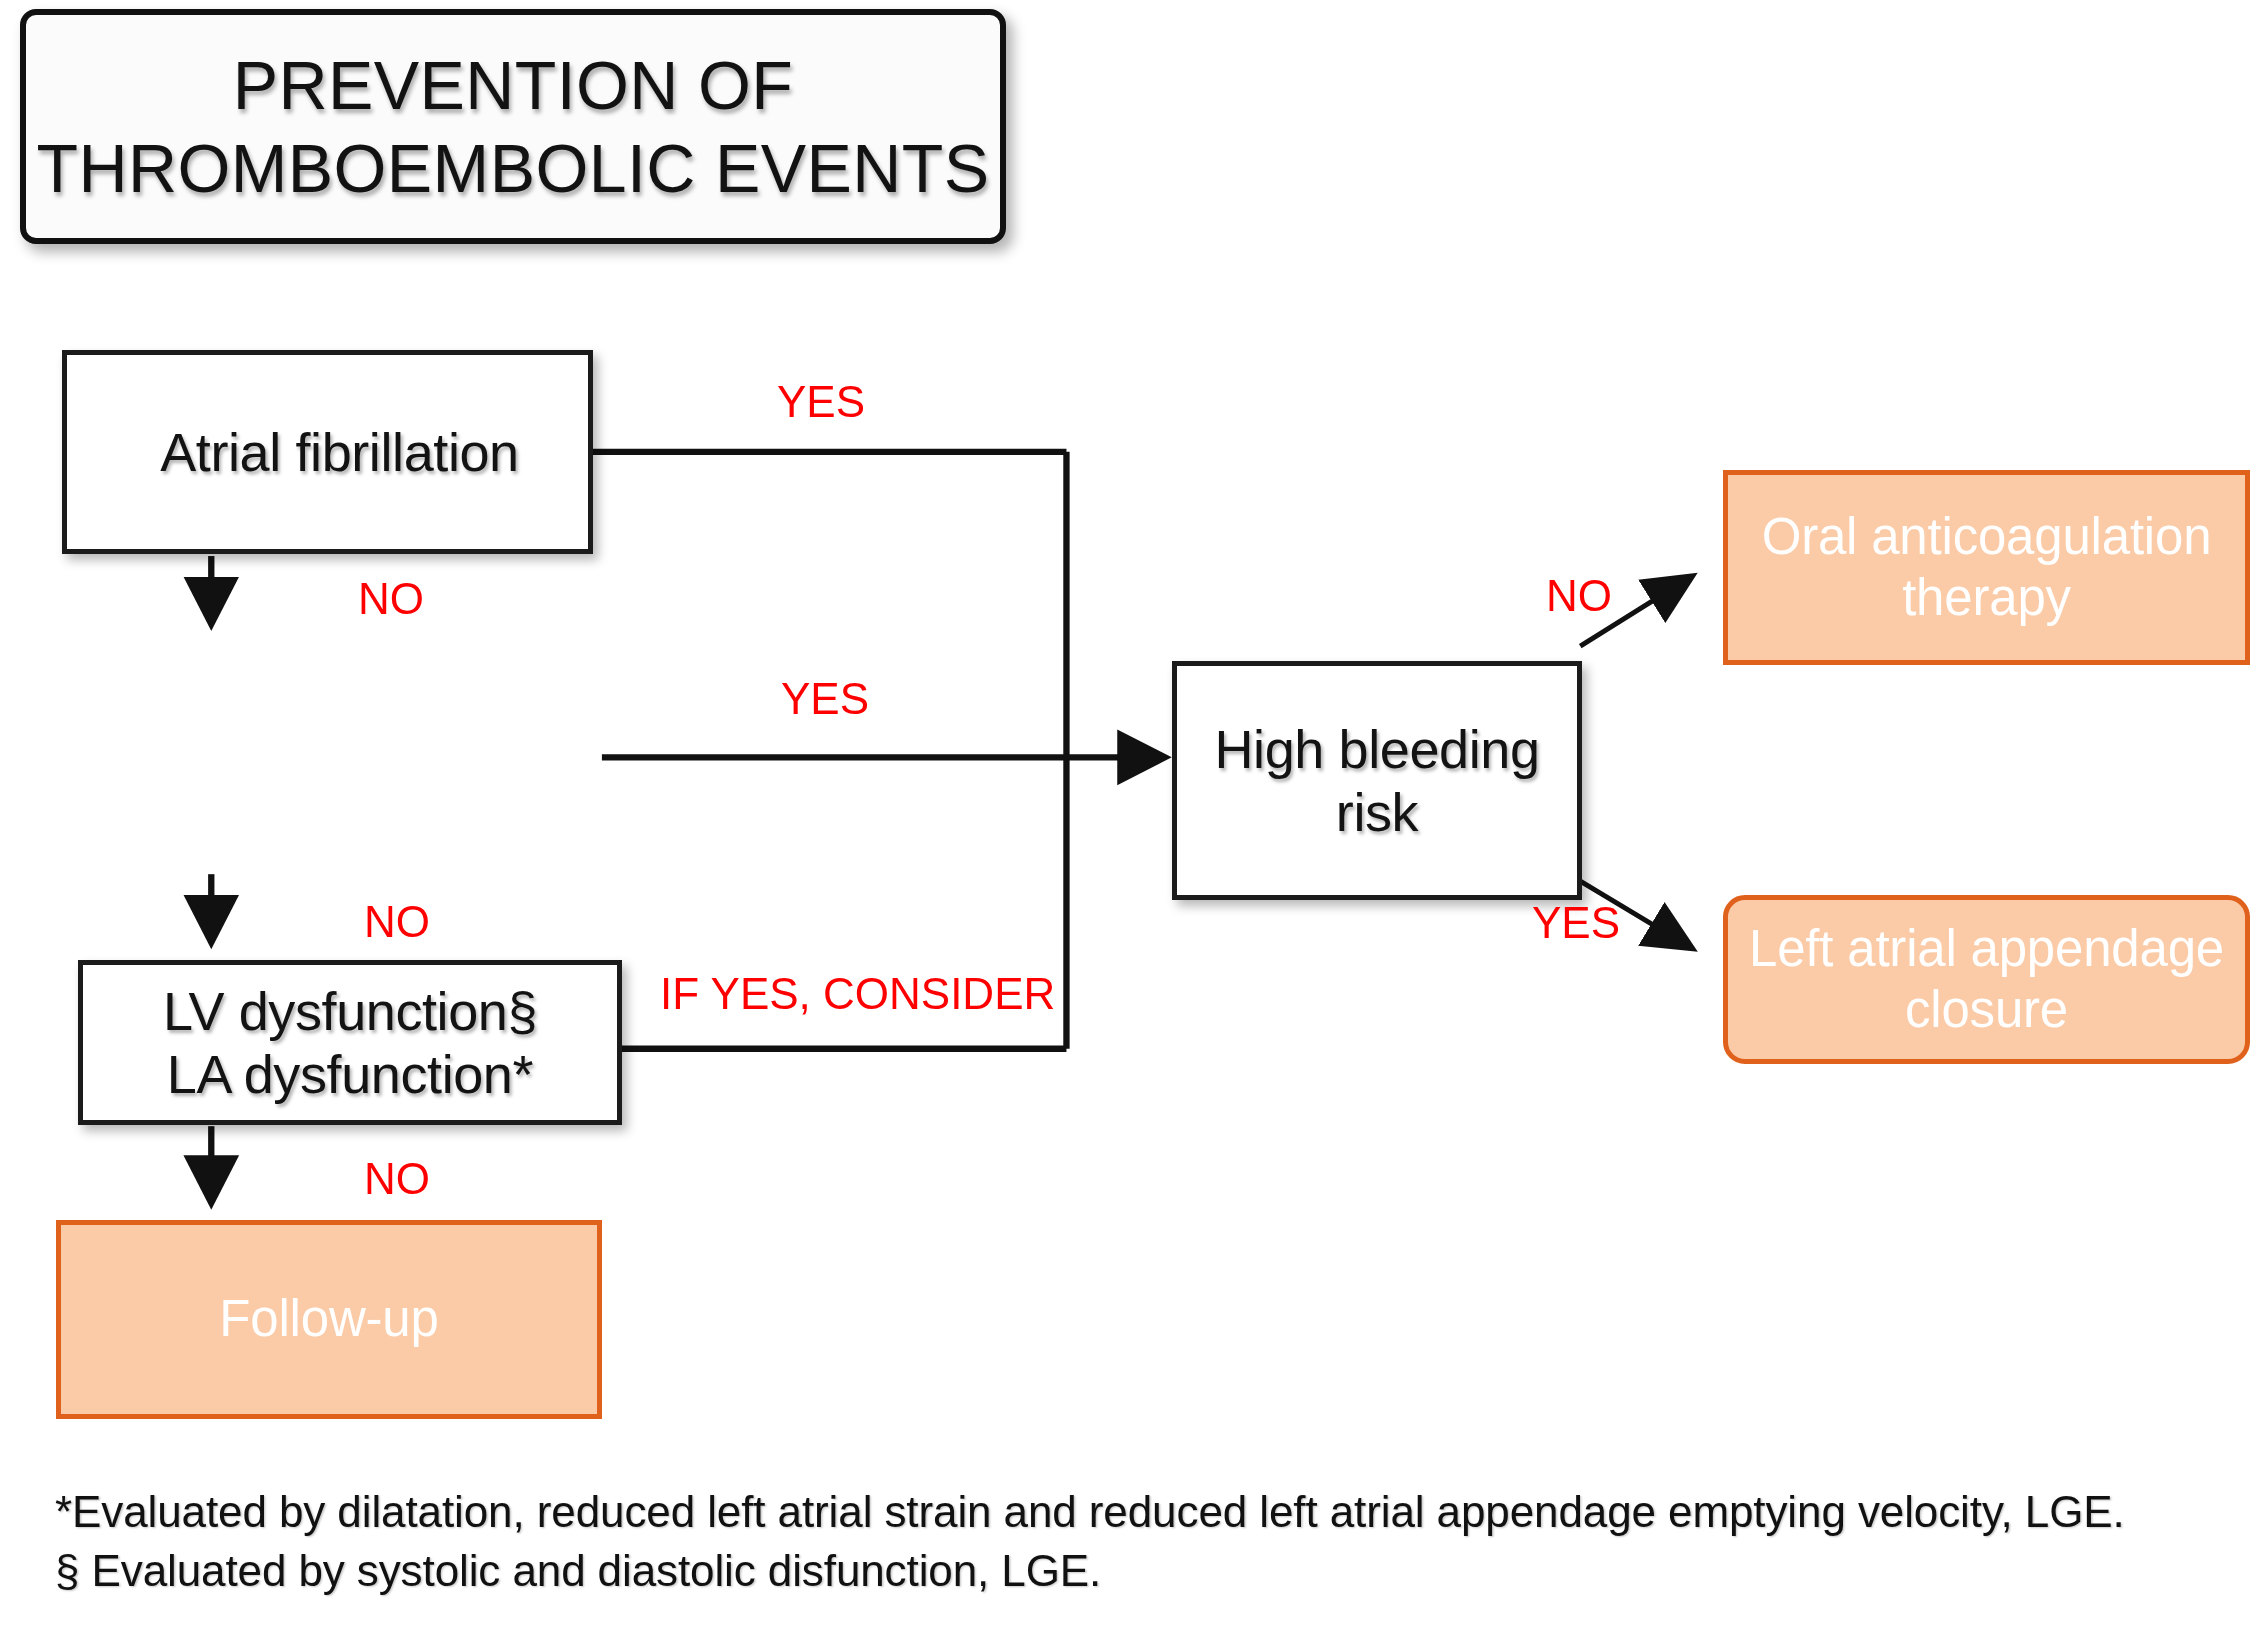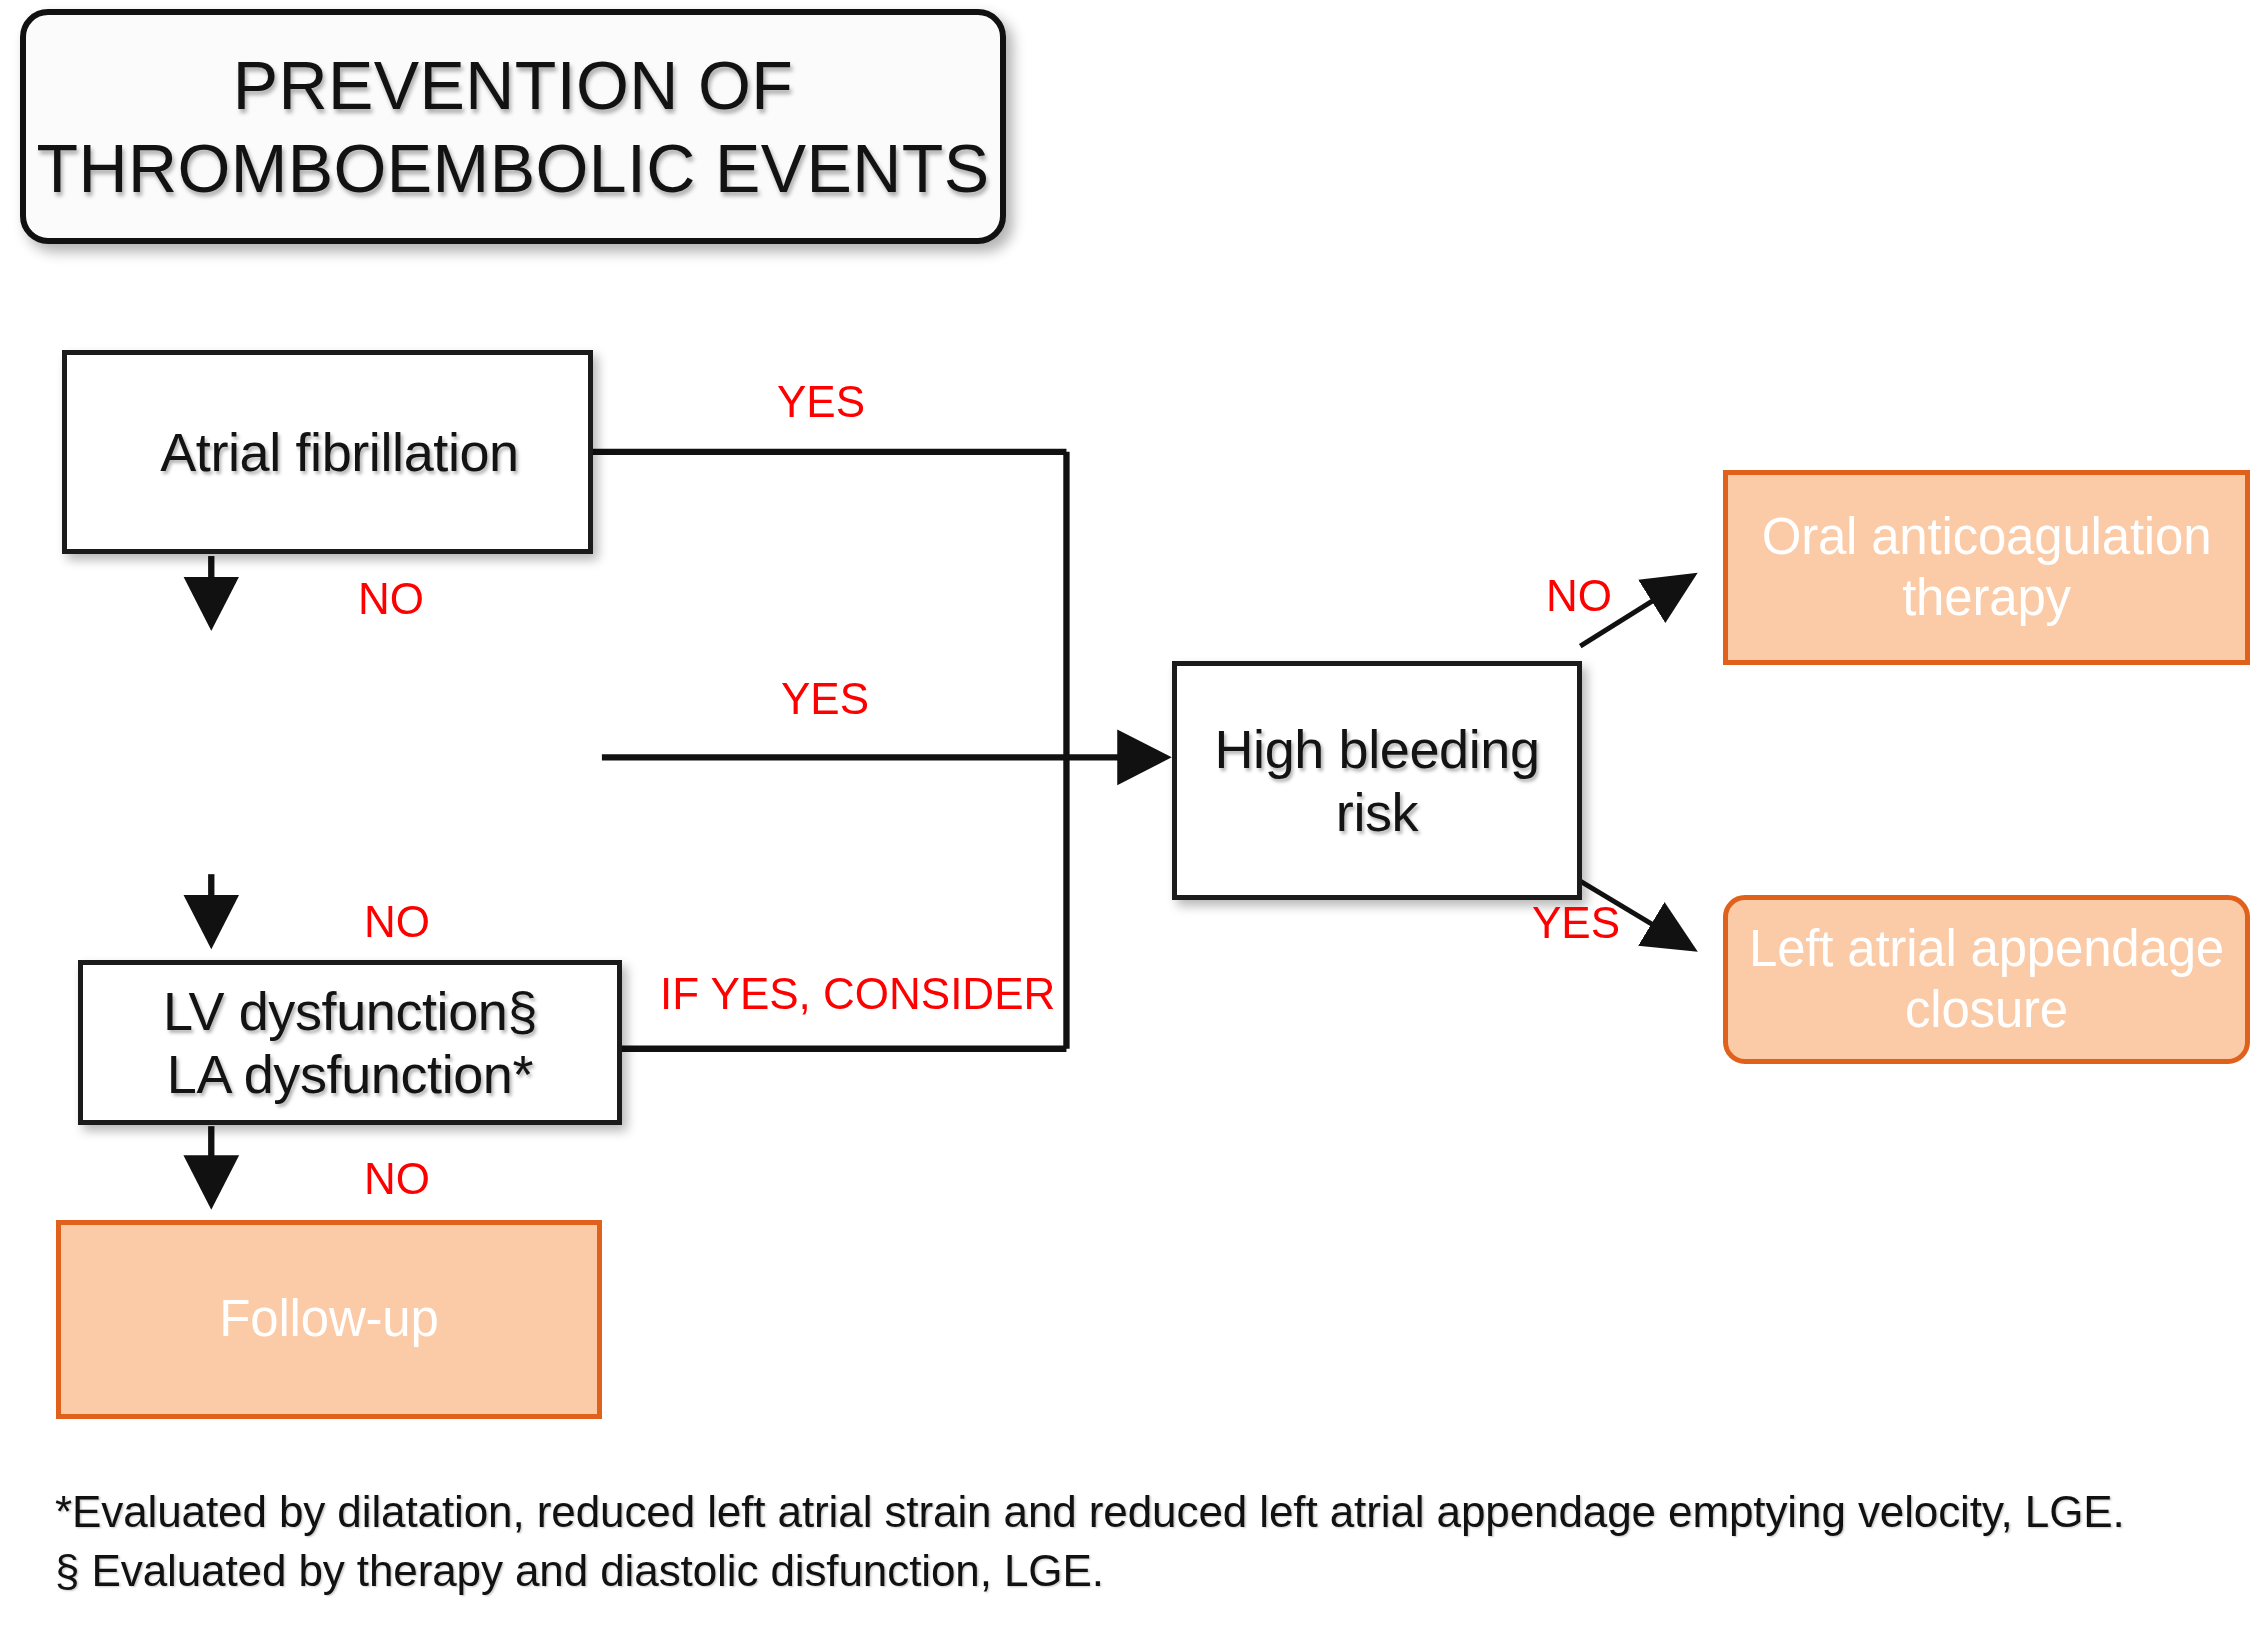--- a/index.html
+++ b/index.html
@@ -65,21 +65,21 @@
   
   #title-box {
     position: absolute;
     left: 20px;
     top: 9.2px;
     width: 986px;
     height: 235px;
     box-sizing: border-box;
     background: #fbfbfb;
     border: 6.3px solid #111111;
-    border-radius: 28px;
+    border-radius: 16px;
     box-shadow: 6.3px 7.7px 12.7px rgba(0,0,0,0.30);
     display: flex;
     align-items: center;
     justify-content: center;
   }
   #title-text {
     display: block;
     text-align: center;
     font-size: 68px;
     line-height: 1.22;
@@ -193,17 +193,17 @@
   <div class="edge-label" style="left:660px; top:972px;">IF YES, CONSIDER</div>
 
   <div class="edge-label" style="left:364px; top:1157px;">NO</div>
 
   <div class="edge-label" style="left:1546px; top:574px;">NO</div>
 
   <div class="edge-label" style="left:1532px; top:901px;">YES</div>
 
   <div id="footnotes">
     <span class="footnote-line">*Evaluated by dilatation, reduced left atrial strain and reduced left atrial appendage emptying velocity, LGE.</span>
-    <span class="footnote-line">§ Evaluated by therapy and diastolic disfunction, LGE.</span>
+    <span class="footnote-line">§ Evaluated by systolic and diastolic disfunction, LGE.</span>
   </div>
 
 </div>
 
 
 </body></html>

